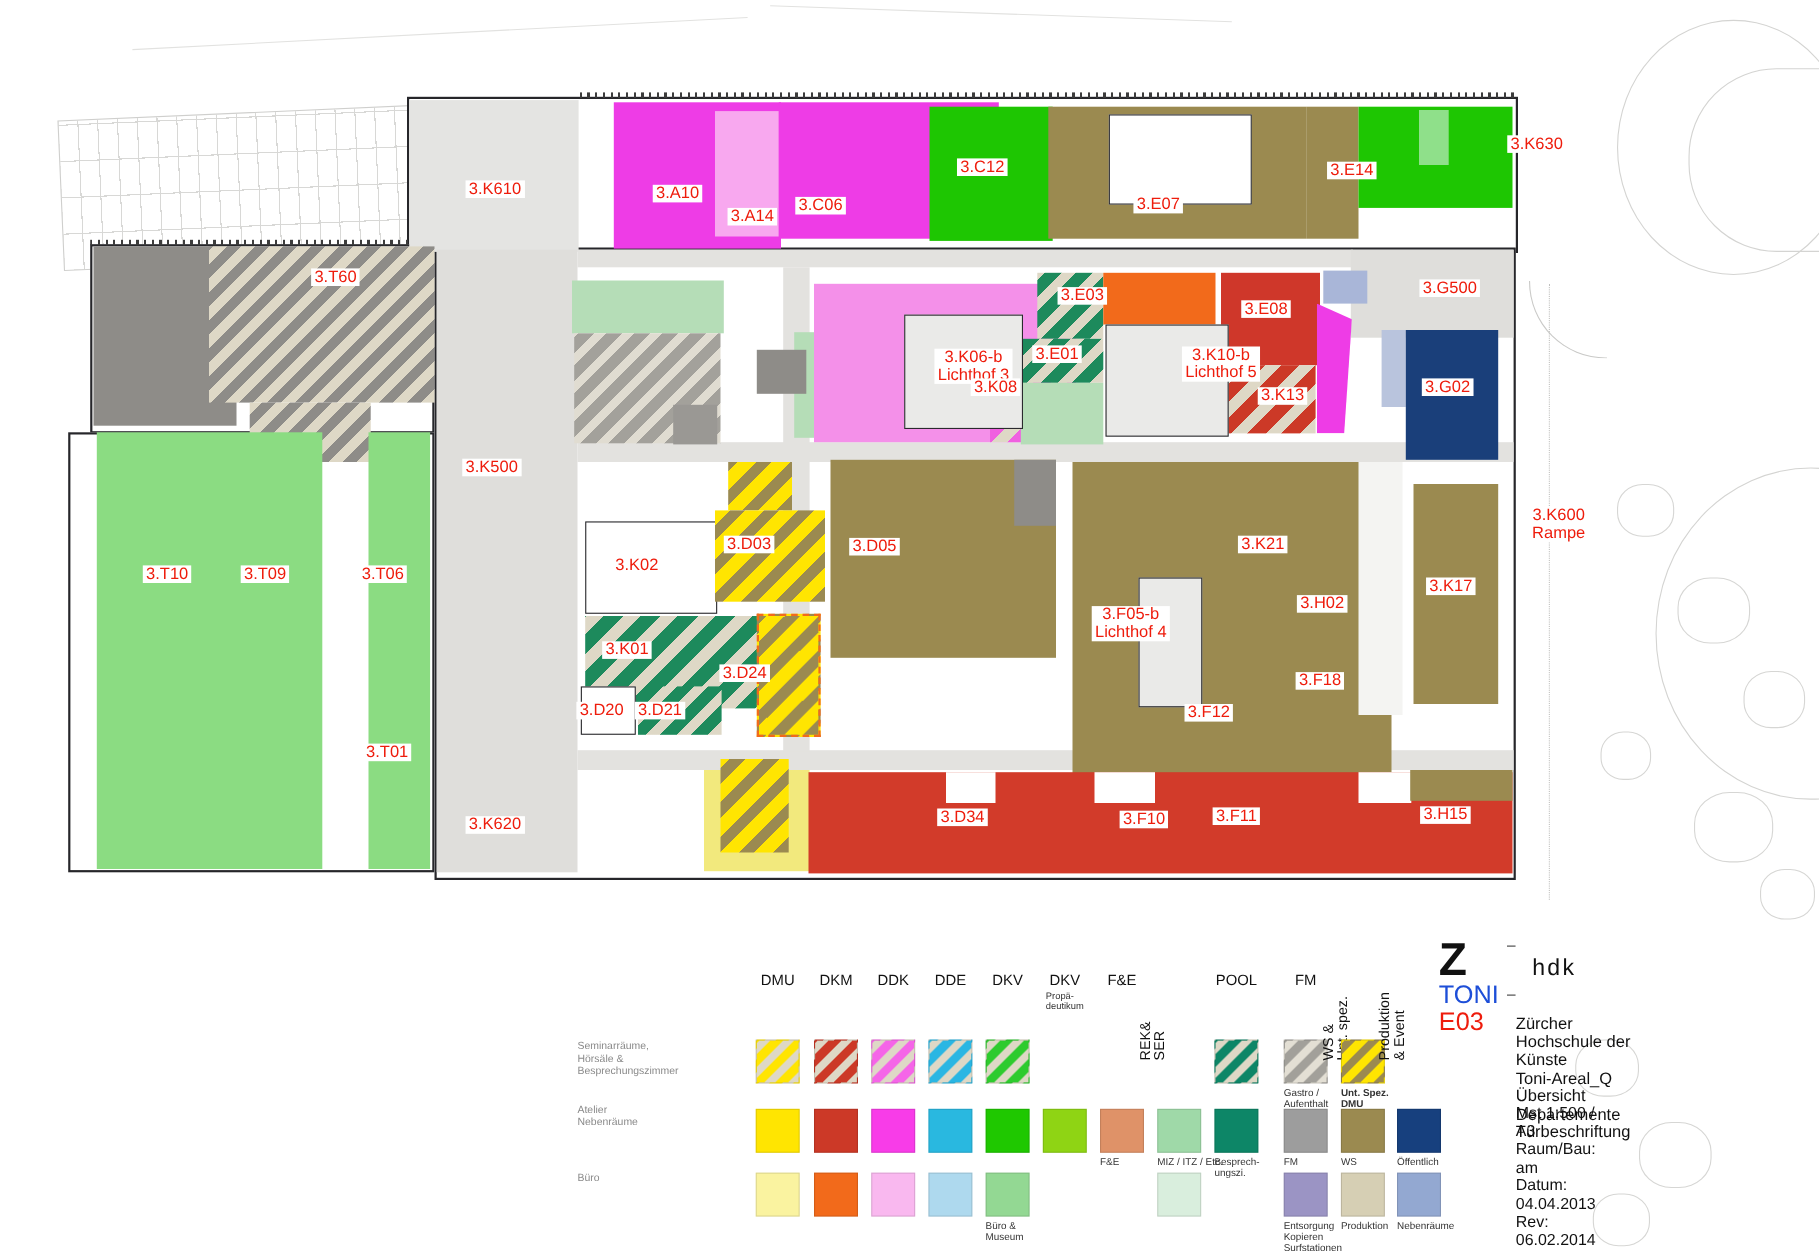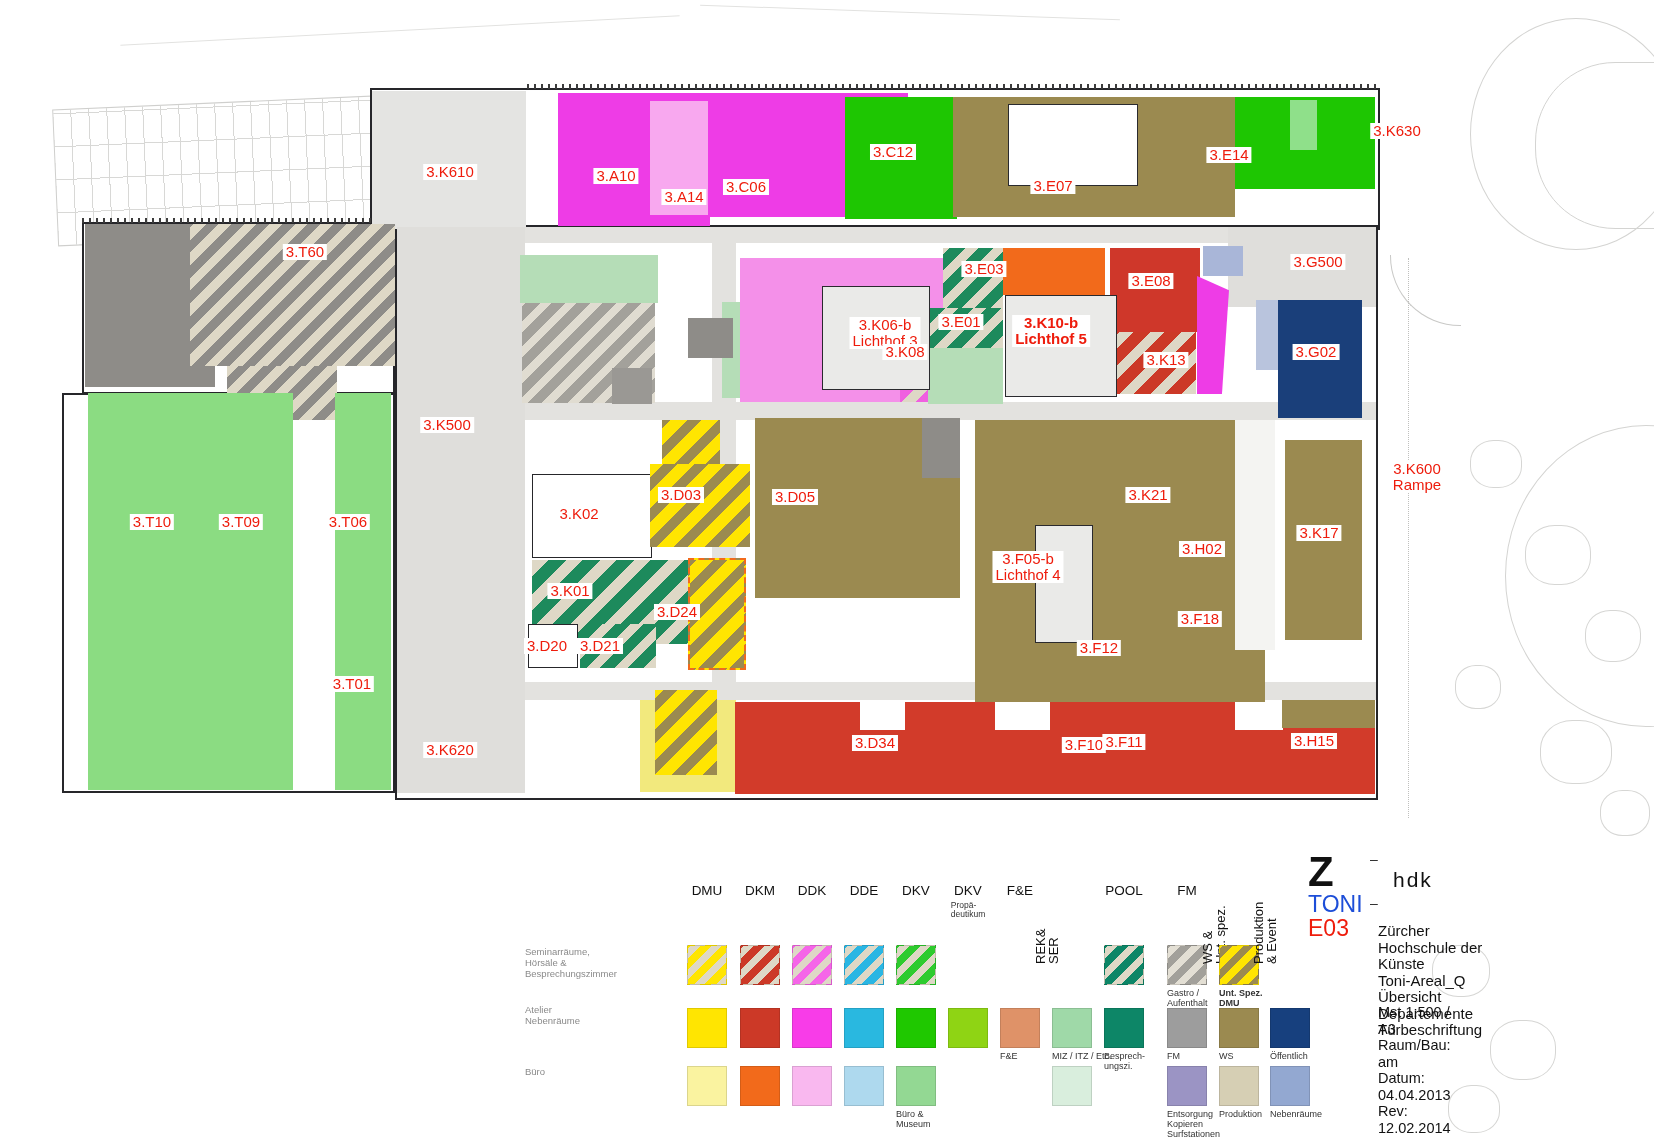--- a/index.html
+++ b/index.html
@@ -148,21 +148,21 @@
       <div class="room-label" style="left: 1053px; top: 186px;">3.E07</div>
       <div class="room-label" style="left: 1229px; top: 155px;">3.E14</div>
       <div class="room-label" style="left: 1397px; top: 131px;">3.K630</div>
       <div class="room-label" style="left: 305px; top: 252px;">3.T60</div>
       <div class="room-label" style="left: 1318px; top: 262px;">3.G500</div>
       <div class="room-label" style="left: 984px; top: 269px;">3.E03</div>
       <div class="room-label" style="left: 1151px; top: 281px;">3.E08</div>
       <div class="room-label" style="left: 885px; top: 333px;">3.K06-b
 Lichthof 3</div>
       <div class="room-label" style="left: 961px; top: 322px;">3.E01</div>
-      <div class="room-label" style="left: 1051px; top: 331px; font-weight: bold;">3.K10-b
+      <div class="room-label" style="left: 1110px; top: 331px;">3.K10-b
 Lichthof 5</div>
       <div class="room-label" style="left: 1166px; top: 360px;">3.K13</div>
       <div class="room-label" style="left: 1316px; top: 352px;">3.G02</div>
       <div class="room-label" style="left: 905px; top: 352px;">3.K08</div>
       <div class="room-label" style="left: 447px; top: 425px;">3.K500</div>
       <div class="room-label" style="left: 1417px; top: 477px;">3.K600
 Rampe</div>
       <div class="room-label" style="left: 681px; top: 495px;">3.D03</div>
       <div class="room-label" style="left: 579px; top: 514px;">3.K02</div>
       <div class="room-label" style="left: 795px; top: 497px;">3.D05</div>
@@ -176,21 +176,21 @@
       <div class="room-label" style="left: 1028px; top: 567px;">3.F05-b
 Lichthof 4</div>
       <div class="room-label" style="left: 677px; top: 612px;">3.D24</div>
       <div class="room-label" style="left: 1200px; top: 619px;">3.F18</div>
       <div class="room-label" style="left: 547px; top: 646px;">3.D20</div>
       <div class="room-label" style="left: 600px; top: 646px;">3.D21</div>
       <div class="room-label" style="left: 1099px; top: 648px;">3.F12</div>
       <div class="room-label" style="left: 352px; top: 684px;">3.T01</div>
       <div class="room-label" style="left: 450px; top: 750px;">3.K620</div>
       <div class="room-label" style="left: 875px; top: 743px;">3.D34</div>
-      <div class="room-label" style="left: 1084px; top: 745px;">3.F10</div>
+      <div class="room-label" style="left: 1040px; top: 745px;">3.F10</div>
       <div class="room-label" style="left: 1124px; top: 742px;">3.F11</div>
       <div class="room-label" style="left: 1314px; top: 741px;">3.H15</div>
     </div>
 
   <div id="legend">
       <div class="leg-rowlabel" style="left: 525px; top: 946px;">Seminarräume,
 Hörsäle &amp;
 Besprechungszimmer</div>
       <div class="leg-rowlabel" style="left: 525px; top: 1004px;">Atelier
 Nebenräume</div>
@@ -270,16 +270,16 @@
     <div class="tb-lines" id="tb-lines" style="position:absolute;left:1378px;top:923px;">
         <div>Zürcher Hochschule der Künste</div>
         <div>Toni-Areal_Q</div>
         <div>Übersicht Departemente</div>
         <div>Türbeschriftung</div>
       </div>
     <div class="tb-meta" id="tb-meta" style="position:absolute;left:1378px;top:1004px;">
         <div>Mst 1:500 / A3</div>
         <div>Raum/Bau: am</div>
         <div>Datum: 04.04.2013</div>
-        <div>Rev: 12.02.2014</div>
+        <div>Rev: 06.02.2014</div>
       </div>
   </div>
 </div>
 
 </body></html>

